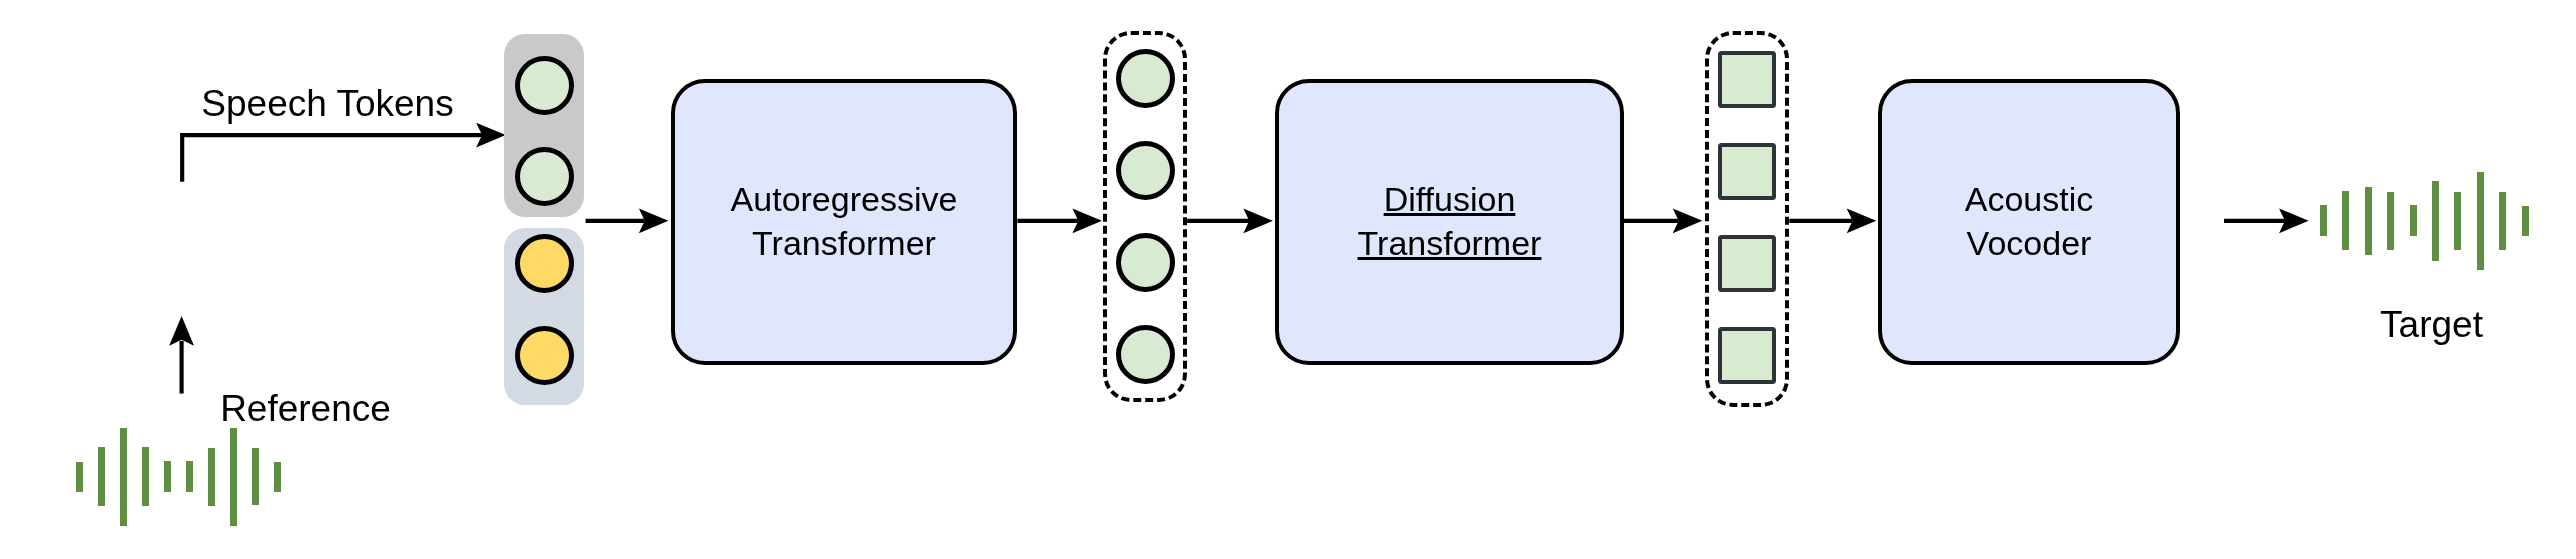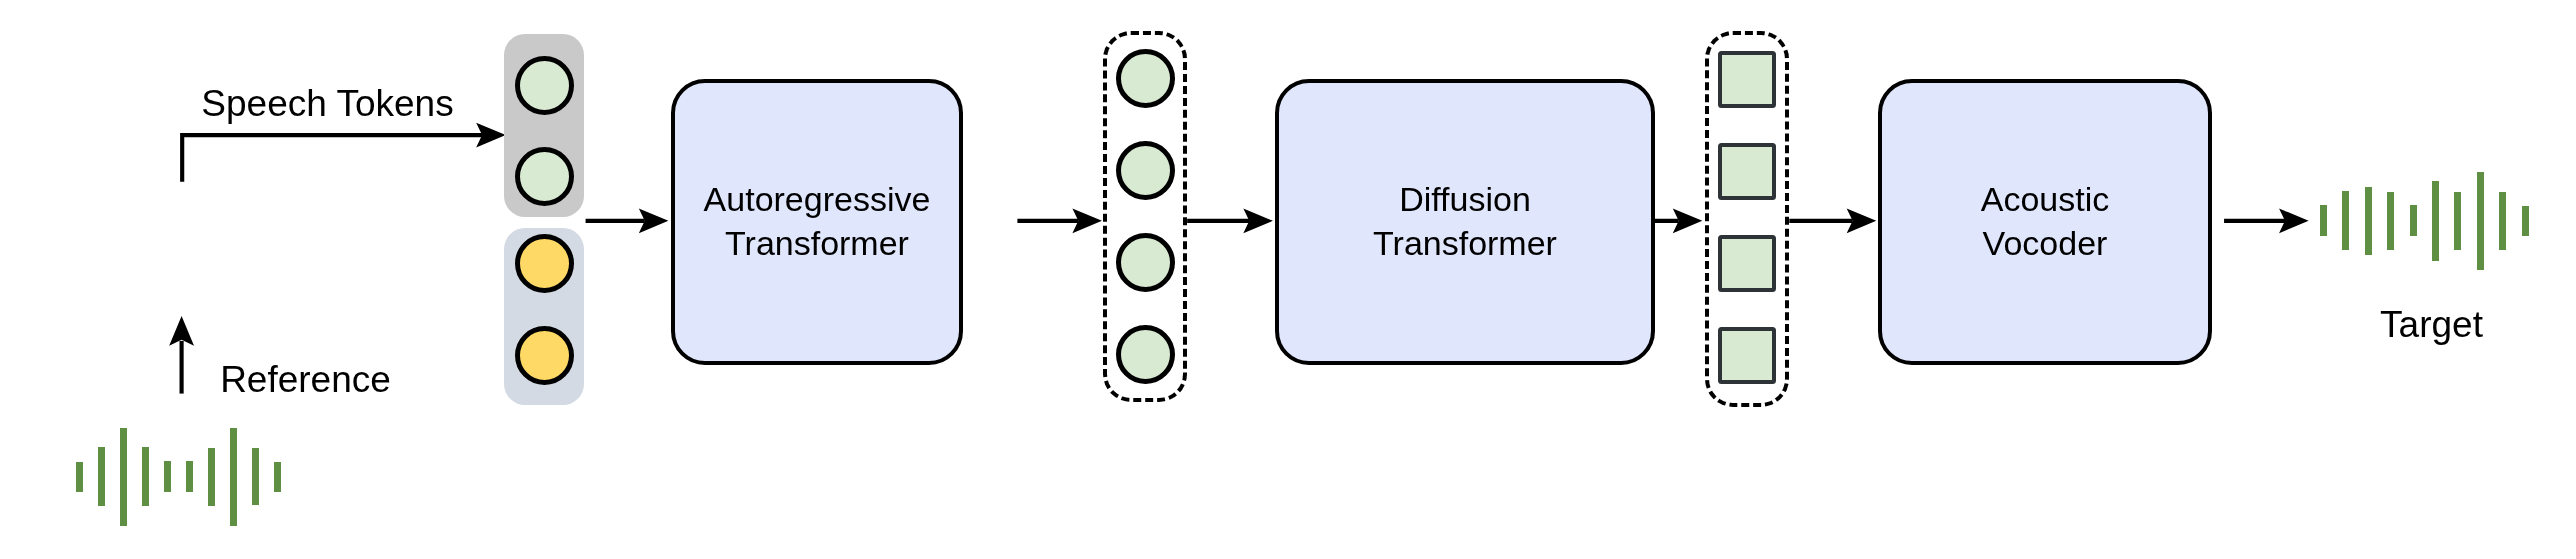--- a/index.html
+++ b/index.html
@@ -61,60 +61,60 @@
       <div class="wbar" style="height: 98px;"></div>
       <div class="wbar" style="height: 59px;"></div>
       <div class="wbar" style="height: 31px;"></div>
       <div class="wbar" style="height: 31px;"></div>
       <div class="wbar" style="height: 58px;"></div>
       <div class="wbar" style="height: 98px;"></div>
       <div class="wbar" style="height: 57px;"></div>
       <div class="wbar" style="height: 30px;"></div>
     </div>
 
-  <div class="float-label" style="left:128px;top:359px;">Reference</div>
+  <div class="float-label" style="left:128px;top:388px;">Reference</div>
 
 
   <div class="float-label" style="left:150px;top:83px;">Speech Tokens</div>
 
   <div id="gray-box" class="token-col">
       <div class="token token-circle" style="background: rgb(217, 234, 211);"></div>
       <div class="token token-circle" style="background: rgb(217, 234, 211);"></div>
     </div>
   <div id="blue-box" class="token-col">
       <div class="token token-circle" style="background: rgb(255, 217, 102);"></div>
       <div class="token token-circle" style="background: rgb(255, 217, 102);"></div>
     </div>
 
 
-  <div class="node" style="left:671px;top:79px;width:292px;height:286px;">
+  <div class="node" style="left:671px;top:79px;width:346px;height:286px;">
     <div class="node-label">Autoregressive
 Transformer</div>
   </div>
 
   <div id="dashed-circles" class="token-col dashed-col">
       <div class="token token-circle" style="background: rgb(217, 234, 211);"></div>
       <div class="token token-circle" style="background: rgb(217, 234, 211);"></div>
       <div class="token token-circle" style="background: rgb(217, 234, 211);"></div>
       <div class="token token-circle" style="background: rgb(217, 234, 211);"></div>
     </div>
 
-  <div class="node" style="left:1275px;top:79px;width:380px;height:286px;">
+  <div class="node" style="left:1275px;top:79px;width:349px;height:286px;text-decoration:underline;">
     <div class="node-label">Diffusion
 Transformer</div>
   </div>
 
   <div id="dashed-squares" class="token-col dashed-col">
       <div class="token token-square" style="background: rgb(217, 234, 211);"></div>
       <div class="token token-square" style="background: rgb(217, 234, 211);"></div>
       <div class="token token-square" style="background: rgb(217, 234, 211);"></div>
       <div class="token token-square" style="background: rgb(217, 234, 211);"></div>
     </div>
 
-  <div class="node" style="left:1878px;top:79px;width:334px;height:286px;">
+  <div class="node" style="left:1878px;top:79px;width:302px;height:286px;">
     <div class="node-label">Acoustic
 Vocoder</div>
   </div>
 
   <div id="target-wave" class="waveform">
       <div class="wbar" style="height: 31px;"></div>
       <div class="wbar" style="height: 59px;"></div>
       <div class="wbar" style="height: 68px;"></div>
       <div class="wbar" style="height: 58px;"></div>
       <div class="wbar" style="height: 31px;"></div>

